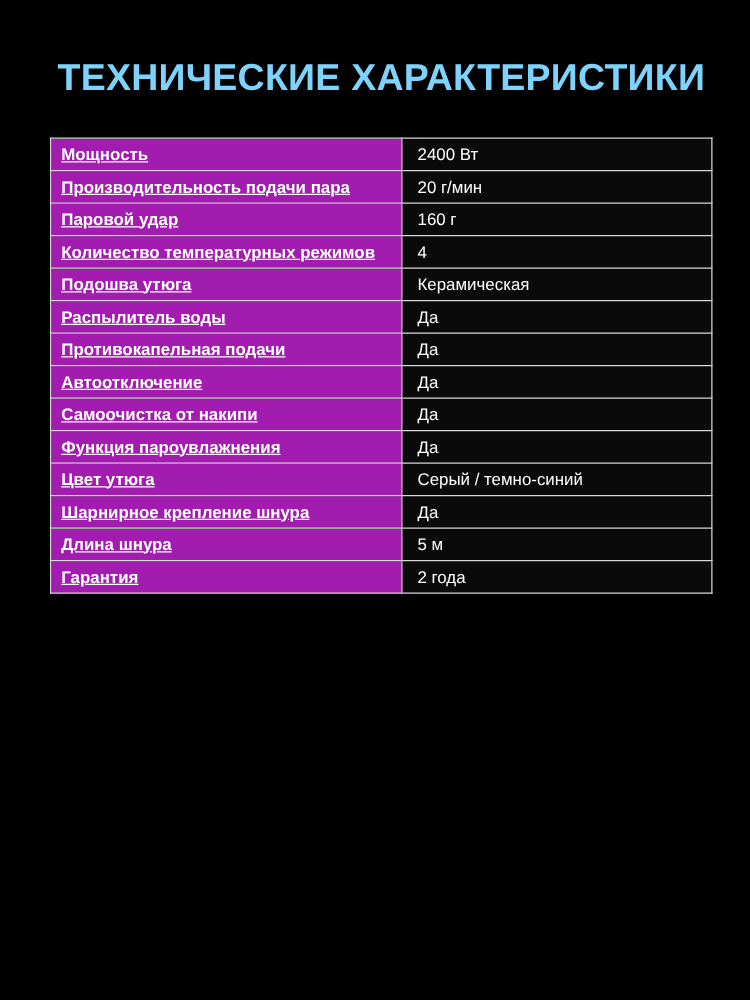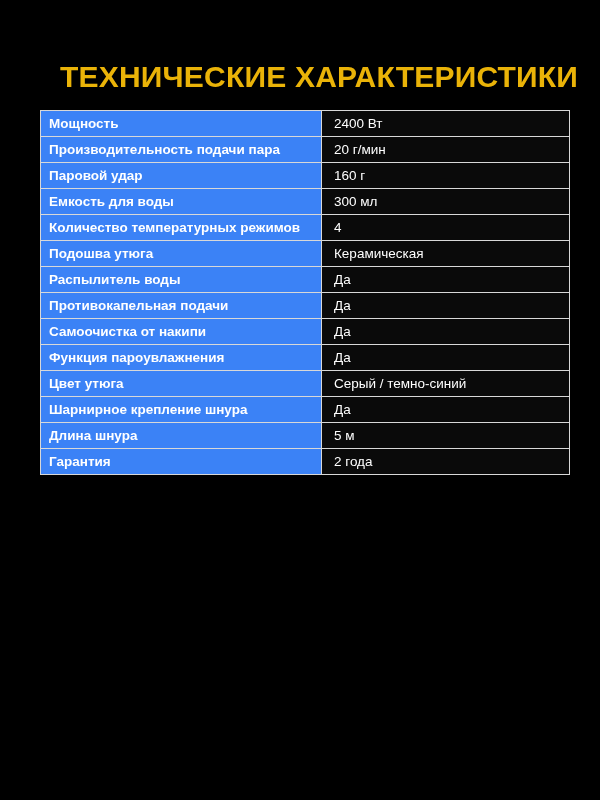--- a/index.html
+++ b/index.html
@@ -13,22 +13,22 @@
     height: 800px;
     background: #000000;
     font-family: "Liberation Sans", sans-serif;
     overflow: hidden;
   }
   .page-title {
     position: absolute;
     left: 44px;
     top: 44px;
     width: 520px;
-    margin: 16px;
-    color: #eab308;
+    margin: 2px;
+    color: #7dd3fc;
     font-size: 30px;
     font-weight: bold;
     letter-spacing: 0.2px;
     white-space: nowrap;
   }
   table.specs {
     position: absolute;
     left: 40px;
     top: 110px;
     width: 519px;
@@ -41,22 +41,23 @@
     color: #ffffff;
     font-size: 13.5px;
     line-height: 16px;
     padding: 2px 6px 2px 8px;
     vertical-align: middle;
     overflow: hidden;
     white-space: nowrap;
   }
   table.specs td.spec-label {
     width: 266px;
-    background: #3b82f6;
+    background: #a21caf;
     font-weight: bold;
+    text-decoration: underline;
   }
   table.specs td.spec-value {
     width: 229px;
     background: #0a0a0a;
     font-weight: normal;
     padding-left: 12px;
   }
 </style>
 </head>
 <body>
@@ -72,37 +73,37 @@
       </tr>
       <tr>
         <td class="spec-label">Производительность подачи пара</td>
         <td class="spec-value">20 г/мин</td>
       </tr>
       <tr>
         <td class="spec-label">Паровой удар</td>
         <td class="spec-value">160 г</td>
       </tr>
       <tr>
-        <td class="spec-label">Емкость для воды</td>
-        <td class="spec-value">300 мл</td>
-      </tr>
-      <tr>
         <td class="spec-label">Количество температурных режимов</td>
         <td class="spec-value">4</td>
       </tr>
       <tr>
         <td class="spec-label">Подошва утюга</td>
         <td class="spec-value">Керамическая</td>
       </tr>
       <tr>
         <td class="spec-label">Распылитель воды</td>
         <td class="spec-value">Да</td>
       </tr>
       <tr>
         <td class="spec-label">Противокапельная подачи</td>
+        <td class="spec-value">Да</td>
+      </tr>
+      <tr>
+        <td class="spec-label">Автоотключение</td>
         <td class="spec-value">Да</td>
       </tr>
       <tr>
         <td class="spec-label">Самоочистка от накипи</td>
         <td class="spec-value">Да</td>
       </tr>
       <tr>
         <td class="spec-label">Функция пароувлажнения</td>
         <td class="spec-value">Да</td>
       </tr>

